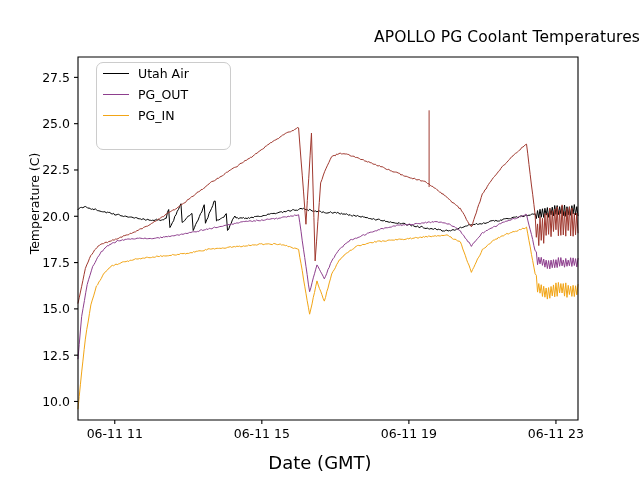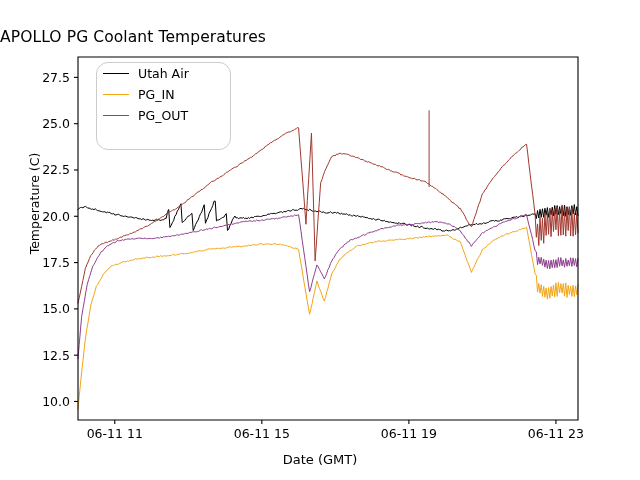--- a/index.html
+++ b/index.html
@@ -1,34 +1,34 @@
 <!DOCTYPE html>
 <html><head>
 <meta charset="utf-8">
 <style>
   html,body{margin:0;padding:0;background:#ffffff;}
   body{width:640px;height:480px;overflow:hidden;
        font-family:"DejaVu Sans","Liberation Sans",sans-serif;}
   #fig{position:relative;width:640px;height:480px;background:#ffffff;}
-  #plot-title{position:absolute;left:0;top:28px;width:640px;text-align:left;
+  #plot-title{position:absolute;left:0;top:28px;width:640px;text-align:right;
               font-size:15.5px;color:#000;letter-spacing:.1px;}
   #ylabel{position:absolute;left:-66px;top:196px;width:200px;text-align:center;
           transform:rotate(-90deg);font-size:12.5px;color:#000;}
   #xlabel{position:absolute;left:0;top:452px;width:640px;text-align:center;
-          font-size:13px;color:#000;}
+          font-size:18px;color:#000;}
   svg{position:absolute;left:0;top:0;}
   .axis-line{stroke:#000;stroke-width:1.1;fill:none;}
   .tick{stroke:#000;stroke-width:1.1;}
   .ytick-label{font-size:12.5px;fill:#000;text-anchor:end;
                font-family:"DejaVu Sans","Liberation Sans",sans-serif;}
   .xtick-label{font-size:12.5px;fill:#000;text-anchor:middle;
                font-family:"DejaVu Sans","Liberation Sans",sans-serif;}
   .series{fill:none;stroke-width:1.0;stroke-linejoin:round;stroke-linecap:round;}
   #legend-box{position:absolute;left:96px;top:62px;width:133px;height:86px;
-              background:#fff;border:1px solid #cccccc;border-radius:12px;}
+              background:#fff;border:1px solid #cccccc;border-radius:7px;}
   .legend-row{display:flex;align-items:center;height:21px;padding-left:6px;}
   .legend-swatch{width:26px;height:0;border-top-width:1.4px;
                  border-top-style:solid;margin-right:9px;}
   .legend-label{font-size:12.5px;color:#000;white-space:nowrap;}
 </style>
 </head>
 <body>
 
 <div id="fig">
 
@@ -76,22 +76,22 @@
         <text x="555.9411764705882" y="438" class="xtick-label">06-11 23</text>
       </g>
   </svg>
 
   <div id="legend-box">
       <div class="legend-row">
         <span class="legend-swatch" style="border-top-color: rgb(0, 0, 0);"></span>
         <span class="legend-label">Utah Air</span>
       </div>
       <div class="legend-row">
+        <span class="legend-swatch" style="border-top-color: rgb(142, 63, 142);"></span>
+        <span class="legend-label">PG_OUT</span>
+      </div>
+      <div class="legend-row">
         <span class="legend-swatch" style="border-top-color: rgb(242, 165, 22);"></span>
         <span class="legend-label">PG_IN</span>
-      </div>
-      <div class="legend-row">
-        <span class="legend-swatch" style="border-top-color: rgb(142, 63, 142);"></span>
-        <span class="legend-label">PG_OUT</span>
       </div>
     </div>
 
 </div>
 
 </body></html>

